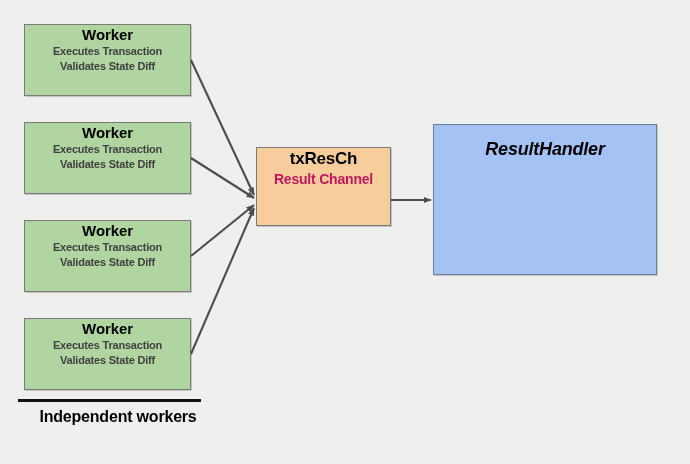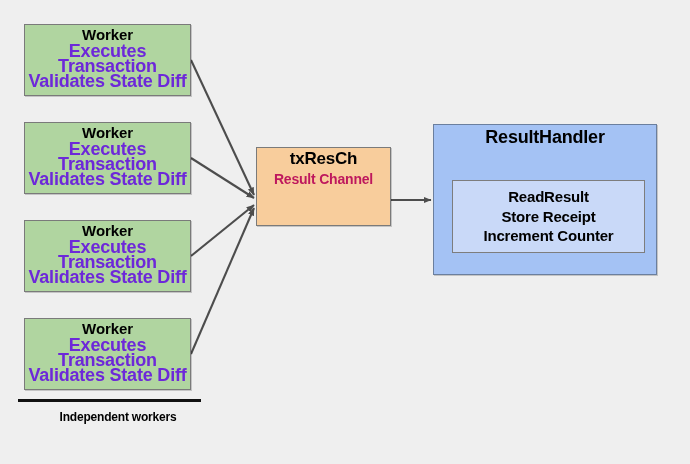--- a/index.html
+++ b/index.html
@@ -41,23 +41,23 @@
     height: 72px;
   }
   .worker .title {
     font-size: 15px;
     font-weight: bold;
     color: #000;
     line-height: 19px;
     letter-spacing: -0.1px;
   }
   .worker .sub {
-    font-size: 18px;
-    font-weight: bold;
-    color: #6d28d9;
+    font-size: 11px;
+    font-weight: bold;
+    color: #404040;
     line-height: 15px;
     letter-spacing: -0.2px;
   }
   .channel {
     background: #f8cd9c;
     border: 1px solid #7a7a7a;
     width: 135px;
     height: 79px;
     left: 256px;
     top: 147px;
@@ -77,20 +77,22 @@
     letter-spacing: -0.2px;
   }
   .handler {
     background: #a4c2f4;
     border: 1px solid #6b7f9e;
     width: 224px;
     height: 151px;
     left: 433px;
     top: 124px;
     justify-content: flex-start;
+    padding-top: 12px;
+    font-style: italic;
   }
   .handler .title {
     font-size: 18px;
     font-weight: bold;
     color: #000;
     line-height: 24px;
     letter-spacing: -0.2px;
   }
   .handler-inner {
     position: absolute;
@@ -120,21 +122,21 @@
     top: 399px;
     width: 200px;
   }
   .legend .rule {
     width: 183px;
     height: 0;
     border-top: 3px solid #111;
     margin-bottom: 7px;
   }
   .legend .ltext {
-    font-size: 12px;
+    font-size: 16px;
     font-weight: bold;
     color: #000;
     line-height: 16px;
     text-align: center;
     width: 200px;
     letter-spacing: -0.2px;
   }
 </style>
 </head>
 <body>
@@ -179,25 +181,20 @@
       </div>
     </div>
 
   <div class="node channel">
     <div class="title">txResCh</div>
     <div class="sub">Result Channel</div>
   </div>
 
   <div class="node handler">
     <div class="title">ResultHandler</div>
-    <div class="handler-inner">
-      <div class="line">ReadResult</div>
-      <div class="line">Store Receipt</div>
-      <div class="line">Increment Counter</div>
-    </div>
   </div>
 
   <div class="legend">
     <div class="rule"></div>
     <div class="ltext">Independent workers</div>
   </div>
 
 </div>
 
 </body></html>

